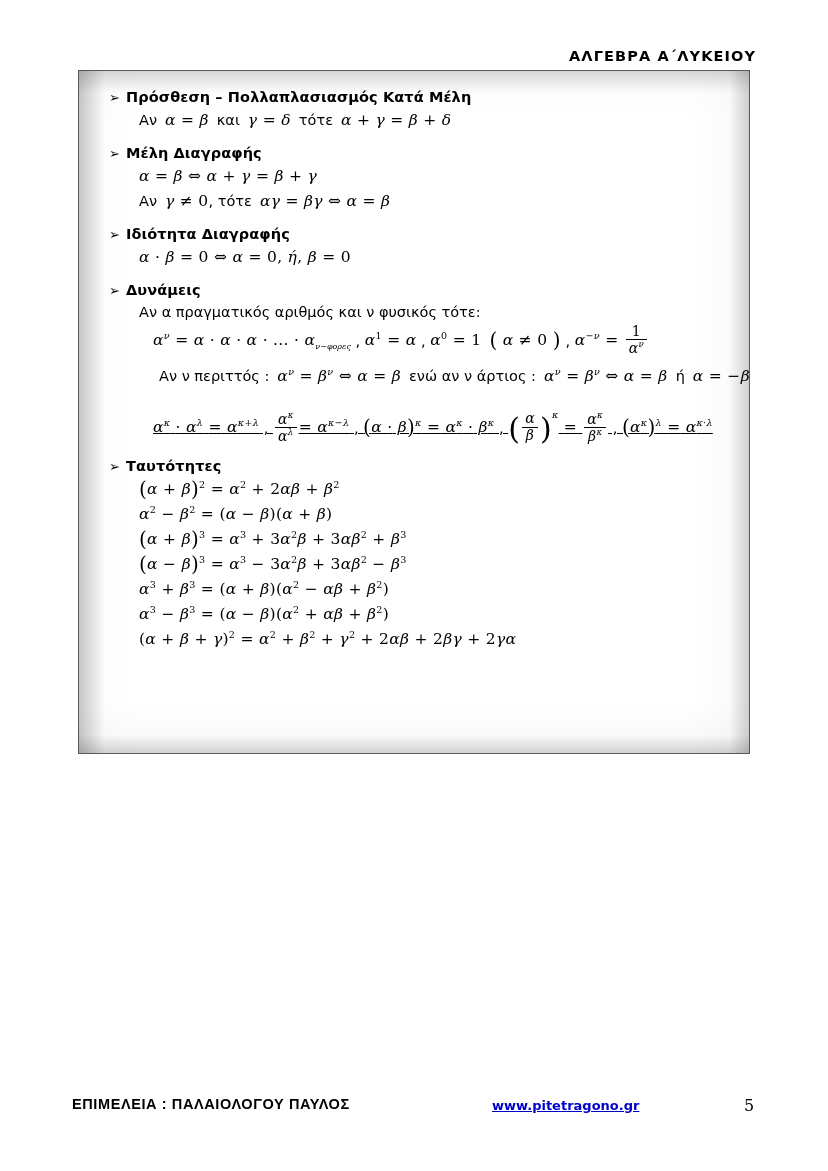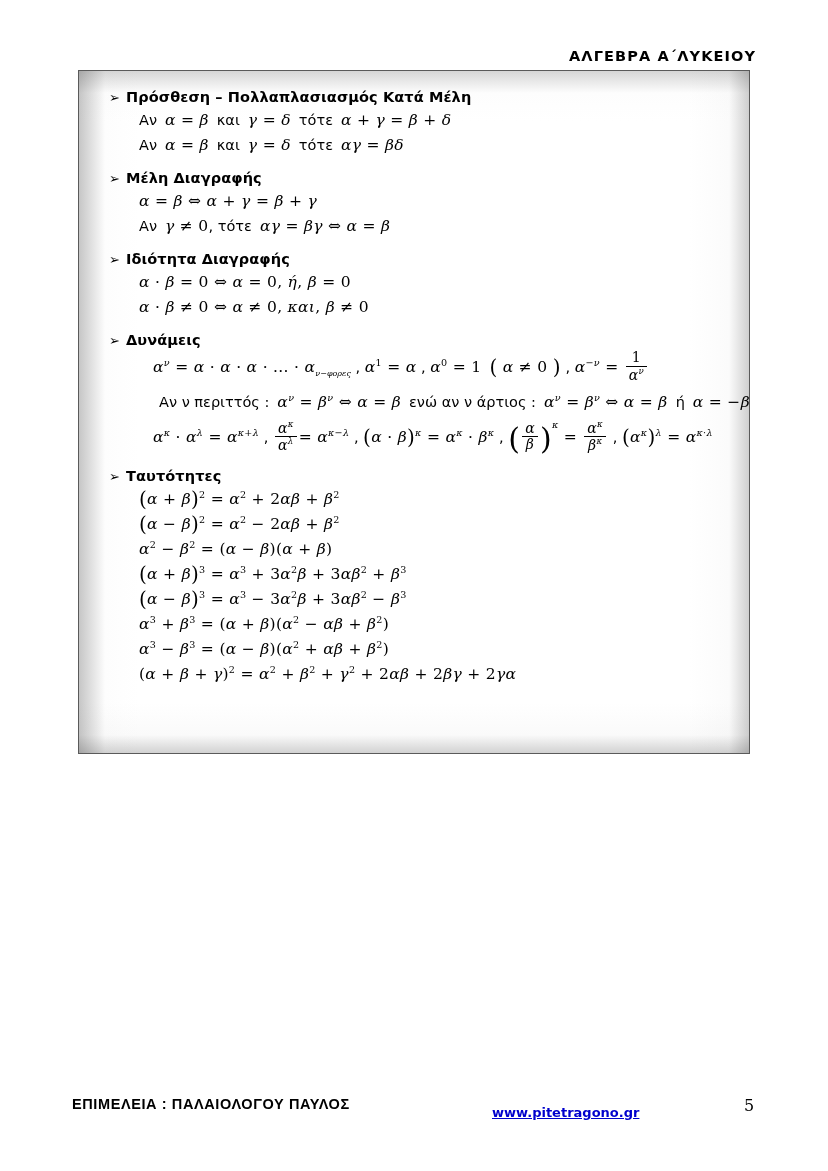--- a/index.html
+++ b/index.html
@@ -135,21 +135,21 @@
     font-family: "DejaVu Serif", serif;
     font-style: normal;
     font-size: 20px;
     line-height: 0;
     position: relative;
     top: 2px;
   }
 
   
   .row-powers { }
-  .row-laws { margin-top: 7px; }
+  .row-laws { margin-top: 24px; text-decoration: underline; }
 
   
   #footer {
     position: absolute;
     left: 0;
     top: 1096px;
     width: 828px;
     height: 30px;
   }
   #footer-author {
@@ -158,21 +158,21 @@
     top: 0;
     font-family: Liberation Sans, sans-serif;
     font-weight: bold;
     font-size: 14.5px;
     letter-spacing: 0.6px;
     white-space: nowrap;
   }
   #footer-link {
     position: absolute;
     left: 492px;
-    top: 9px;
+    top: 2px;
     font-family: "DejaVu Sans", sans-serif;
     font-weight: bold;
     font-size: 13px;
     color: #0000cd;
     text-decoration: underline;
     white-space: nowrap;
     cursor: pointer;
   }
   #footer-page {
     position: absolute;
@@ -191,23 +191,20 @@
 
   <div class="section">
     <div class="sect-head">
       <span class="bullet">➢</span>
       <span class="sect-title">Πρόσθεση – Πολλαπλασιασμός Κατά Μέλη</span>
     </div>
     <div class="lines">
       <div class="line">
         <span class="w">Αν</span><span class="sp"></span><span class="m">α <span class="op">=</span> β</span><span class="sp"></span><span class="w">και</span><span class="sp"></span><span class="m">γ <span class="op">=</span> δ</span><span class="sp"></span><span class="w">τότε</span><span class="sp"></span><span class="m">α <span class="op">+</span> γ <span class="op">=</span> β <span class="op">+</span> δ</span>
       </div>
-      <div class="line">
-        <span class="w">Αν</span><span class="sp"></span><span class="m">α <span class="op">=</span> β</span><span class="sp"></span><span class="w">και</span><span class="sp"></span><span class="m">γ <span class="op">=</span> δ</span><span class="sp"></span><span class="w">τότε</span><span class="sp"></span><span class="m">αγ <span class="op">=</span> βδ</span>
-      </div>
     </div>
   </div>
 
   <div class="section">
     <div class="sect-head">
       <span class="bullet">➢</span>
       <span class="sect-title">Μέλη Διαγραφής</span>
     </div>
     <div class="lines">
       <div class="line">
@@ -221,32 +218,30 @@
 
   <div class="section">
     <div class="sect-head">
       <span class="bullet">➢</span>
       <span class="sect-title">Ιδιότητα Διαγραφής</span>
     </div>
     <div class="lines">
       <div class="line">
         <span class="m">α <span class="op">·</span> β <span class="op">=</span> <span class="num">0</span> <span class="op">⇔</span> α <span class="op">=</span> <span class="num">0</span><span class="comma">,</span> ή<span class="comma">,</span> β <span class="op">=</span> <span class="num">0</span></span>
       </div>
-      <div class="line">
-        <span class="m">α <span class="op">·</span> β <span class="op">≠</span> <span class="num">0</span> <span class="op">⇔</span> α <span class="op">≠</span> <span class="num">0</span><span class="comma">,</span> και<span class="comma">,</span> β <span class="op">≠</span> <span class="num">0</span></span>
-      </div>
     </div>
   </div>
 
   <div class="section">
     <div class="sect-head">
       <span class="bullet">➢</span>
       <span class="sect-title">Δυνάμεις</span>
     </div>
     <div class="lines">
+      <div class="line" style="padding-left:0;">Αν α πραγματικός αριθμός και ν φυσικός τότε:</div>
 
       <div class="line row-powers" style="padding-left:14px;">
         <span class="m">α<sup class="e">ν</sup> <span class="op">=</span> α <span class="op">·</span> α <span class="op">·</span> α <span class="op">·</span> <span class="op">...</span> <span class="op">·</span> α<sub class="u">ν−φορες</sub></span><span class="comma">&nbsp;,&nbsp;</span><span class="m">α<sup class="e"><span class="num">1</span></sup> <span class="op">=</span> α</span><span class="comma">&nbsp;,&nbsp;</span><span class="m">α<sup class="e"><span class="num">0</span></sup> <span class="op">=</span> <span class="num">1</span></span><span class="sp"></span><span class="m"><span class="midparen">(</span> α <span class="op">≠</span> <span class="num">0</span> <span class="midparen">)</span></span><span class="comma">&nbsp;,&nbsp;</span><span class="m">α<sup class="e">−ν</sup> <span class="op">=</span> <span class="frac"><span class="top"><span class="num">1</span></span><span class="bot">α<sup class="e">ν</sup></span></span></span>
       </div>
 
       <div class="line" style="padding-left:0; margin-top:6px;margin-left:20px;">
         <span class="w">Αν ν περιττός :</span><span class="sp"></span><span class="m">α<sup class="e">ν</sup> <span class="op">=</span> β<sup class="e">ν</sup> <span class="op">⇔</span> α <span class="op">=</span> β</span><span class="sp"></span><span class="w">ενώ αν ν άρτιος :</span><span class="sp"></span><span class="m">α<sup class="e">ν</sup> <span class="op">=</span> β<sup class="e">ν</sup> <span class="op">⇔</span> α <span class="op">=</span> β</span><span class="sp"></span><span class="w">ή</span><span class="sp"></span><span class="m">α <span class="op">=</span> <span class="op">−</span>β</span>
       </div>
 
       <div class="line row-laws" style="padding-left:14px;">
@@ -256,23 +251,20 @@
   </div>
 
   <div class="section tight">
     <div class="sect-head">
       <span class="bullet">➢</span>
       <span class="sect-title">Ταυτότητες</span>
     </div>
     <div class="lines">
       <div class="line">
         <span class="m"><span class="midparen">(</span>α <span class="op">+</span> β<span class="midparen">)</span><sup class="e"><span class="num">2</span></sup> <span class="op">=</span> α<sup class="e"><span class="num">2</span></sup> <span class="op">+</span> <span class="num">2</span>αβ <span class="op">+</span> β<sup class="e"><span class="num">2</span></sup></span>
-      </div>
-      <div class="line">
-        <span class="m"><span class="midparen">(</span>α <span class="op">−</span> β<span class="midparen">)</span><sup class="e"><span class="num">2</span></sup> <span class="op">=</span> α<sup class="e"><span class="num">2</span></sup> <span class="op">−</span> <span class="num">2</span>αβ <span class="op">+</span> β<sup class="e"><span class="num">2</span></sup></span>
       </div>
       <div class="line">
         <span class="m">α<sup class="e"><span class="num">2</span></sup> <span class="op">−</span> β<sup class="e"><span class="num">2</span></sup> <span class="op">=</span> <span class="op">(</span>α <span class="op">−</span> β<span class="op">)(</span>α <span class="op">+</span> β<span class="op">)</span></span>
       </div>
       <div class="line">
         <span class="m"><span class="midparen">(</span>α <span class="op">+</span> β<span class="midparen">)</span><sup class="e"><span class="num">3</span></sup> <span class="op">=</span> α<sup class="e"><span class="num">3</span></sup> <span class="op">+</span> <span class="num">3</span>α<sup class="e"><span class="num">2</span></sup>β <span class="op">+</span> <span class="num">3</span>αβ<sup class="e"><span class="num">2</span></sup> <span class="op">+</span> β<sup class="e"><span class="num">3</span></sup></span>
       </div>
       <div class="line">
         <span class="m"><span class="midparen">(</span>α <span class="op">−</span> β<span class="midparen">)</span><sup class="e"><span class="num">3</span></sup> <span class="op">=</span> α<sup class="e"><span class="num">3</span></sup> <span class="op">−</span> <span class="num">3</span>α<sup class="e"><span class="num">2</span></sup>β <span class="op">+</span> <span class="num">3</span>αβ<sup class="e"><span class="num">2</span></sup> <span class="op">−</span> β<sup class="e"><span class="num">3</span></sup></span>
       </div>

